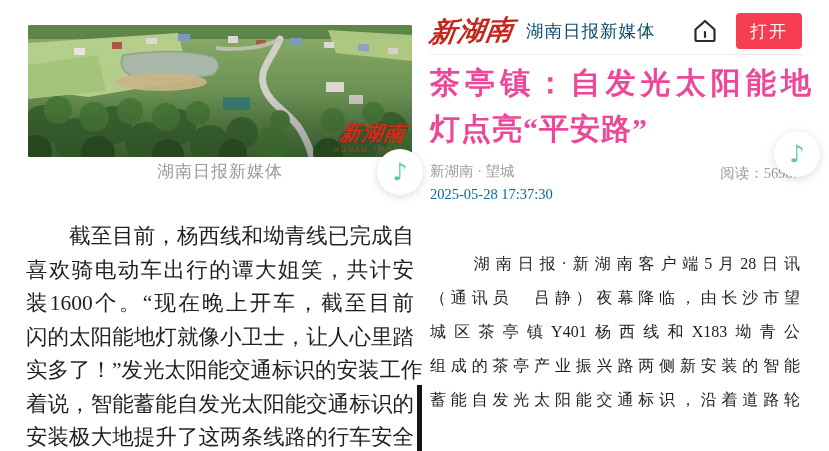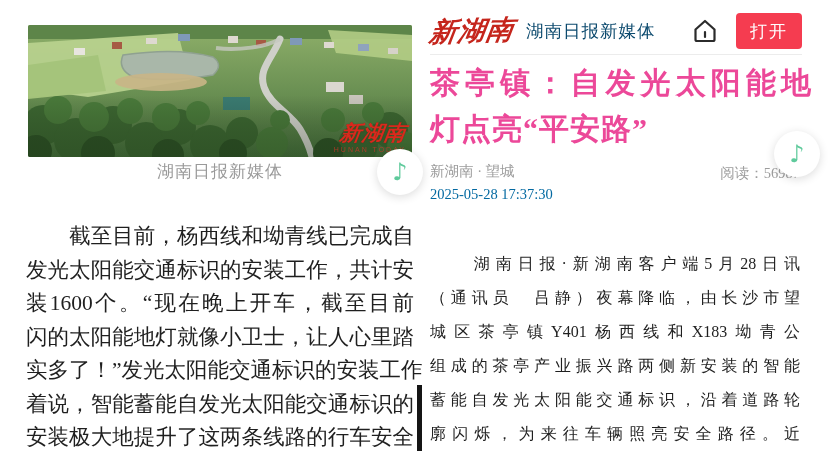--- a/index.html
+++ b/index.html
@@ -165,21 +165,21 @@
     <div class="watermark">
       <span class="wm-main">新湖南</span>
       <span class="wm-sub">HUNAN TODAY</span>
     </div>
   </div>
 
   <div class="caption">湖南日报新媒体</div>
 
   <div class="body-col body-left">
       <div class="textline">　　截至目前，杨西线和坳青线已完成自</div>
-      <div class="textline">发光太阳能交通标识的安装工作，共计安</div>
+      <div class="textline">喜欢骑电动车出行的谭大姐笑，共计安</div>
       <div class="textline">装1600个。“现在晚上开车，截至目前</div>
       <div class="textline">闪的太阳能地灯就像小卫士，让人心里踏</div>
       <div class="textline">实多了！”发光太阳能交通标识的安装工作</div>
       <div class="textline">着说，智能蓄能自发光太阳能交通标识的</div>
       <div class="textline">安装极大地提升了这两条线路的行车安全</div>
     </div>
 
   <div class="site-header">
     <span class="logo">新湖南</span>
     <span class="site-name">湖南日报新媒体</span>
@@ -199,21 +199,20 @@
   <div class="meta-source">新湖南 · 望城</div>
   <div class="meta-date">2025-05-28 17:37:30</div>
   <div class="meta-reads">阅读：56987</div>
 
   <div class="body-col body-right">
       <div class="textline">　　湖南日报·新湖南客户端5月28日讯</div>
       <div class="textline">（通讯员　吕静）夜幕降临，由长沙市望</div>
       <div class="textline">城区茶亭镇Y401杨西线和X183坳青公</div>
       <div class="textline">组成的茶亭产业振兴路两侧新安装的智能</div>
       <div class="textline">蓄能自发光太阳能交通标识，沿着道路轮</div>
-      <div class="textline">廓闪烁，为来往车辆照亮安全路径。近</div>
     </div>
 
   <div class="music-fab fab-left">
     <span class="note">♪</span>
   </div>
   <div class="music-fab fab-right">
     <span class="note">♪</span>
   </div>
 
   <div class="col-divider"></div>

